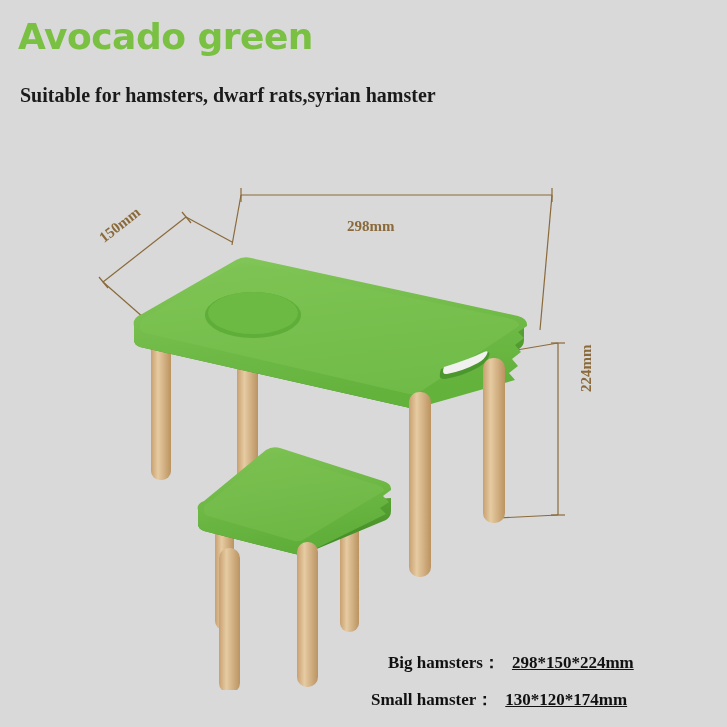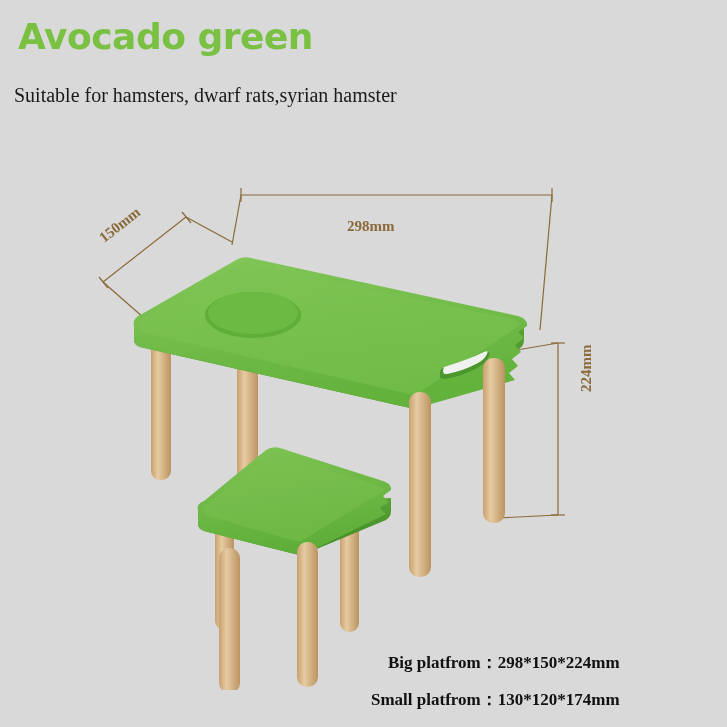--- a/index.html
+++ b/index.html
@@ -15,37 +15,37 @@
   .title{
     position:absolute;left:18px;top:16px;
     font-family:"DejaVu Sans", sans-serif;
     font-weight:bold;
     font-size:36px;
     letter-spacing:-0.5px;
     color:#7ac143;
     white-space:nowrap;
   }
   .subtitle{
-    position:absolute;left:14px;top:84px;
+    position:absolute;left:20px;top:84px;
     font-family:"Liberation Serif", serif;
-    font-weight:normal;
+    font-weight:bold;
     font-size:20px;
     color:#1a1a1a;
     white-space:nowrap;
   }
   .spec-line{
     position:absolute;
     font-family:"Liberation Serif", serif;
     font-weight:bold;
     font-size:17px;
     color:#111;
     white-space:nowrap;
   }
   .spec-label{display:inline-block;}
-  .spec-value{display:inline-block;}
+  .spec-value{display:inline-block;margin-left:12px;text-decoration:underline;}
 
   #big-spec{left:388px;top:651px;}
   #small-spec{left:371px;top:688px;}
 
   .dim-label{
     position:absolute;
     font-family:"Liberation Serif", serif;
     font-weight:bold;
     font-size:15px;
     color:#8a6a3a;
@@ -167,19 +167,19 @@
         <rect x="297" y="412" width="21" height="145" rx="10" fill="url(#legGrad)"></rect>
       </g>
     </svg>
   </div>
 
   <div class="dim-label" id="dim-298">298mm</div>
   <div class="dim-label" id="dim-150">150mm</div>
   <div class="dim-label" id="dim-224">224mm</div>
 
   <div class="spec-line" id="big-spec">
-    <span class="spec-label">Big platfrom：</span><span class="spec-value">298*150*224mm</span>
+    <span class="spec-label">Big hamsters：</span><span class="spec-value">298*150*224mm</span>
   </div>
   <div class="spec-line" id="small-spec">
-    <span class="spec-label">Small platfrom：</span><span class="spec-value">130*120*174mm</span>
+    <span class="spec-label">Small hamster：</span><span class="spec-value">130*120*174mm</span>
   </div>
 
 </div>
 
 </body></html>

